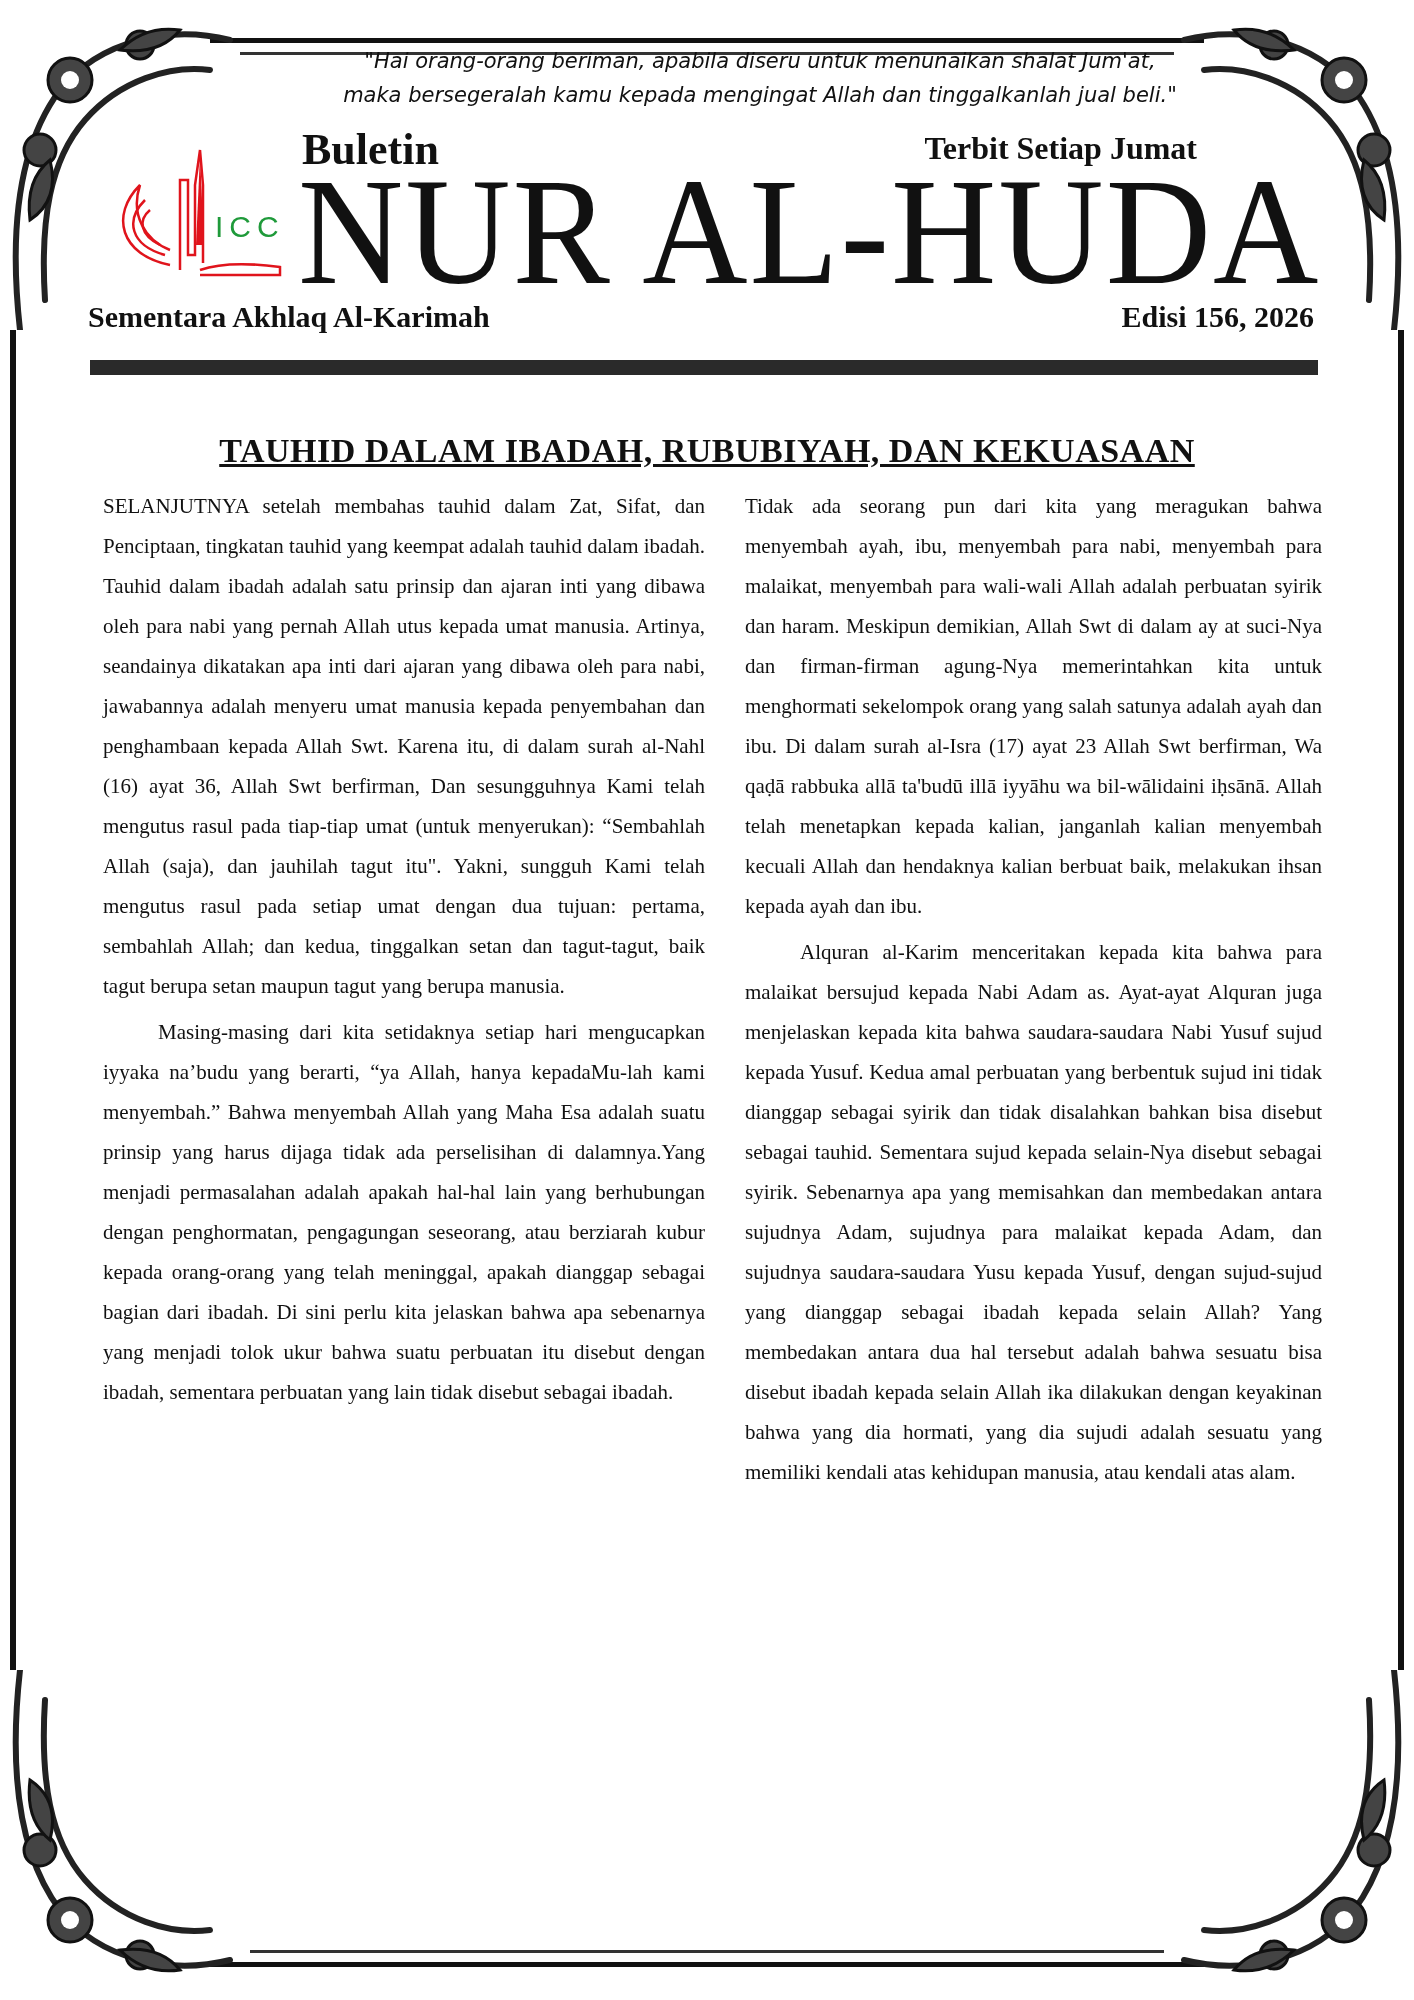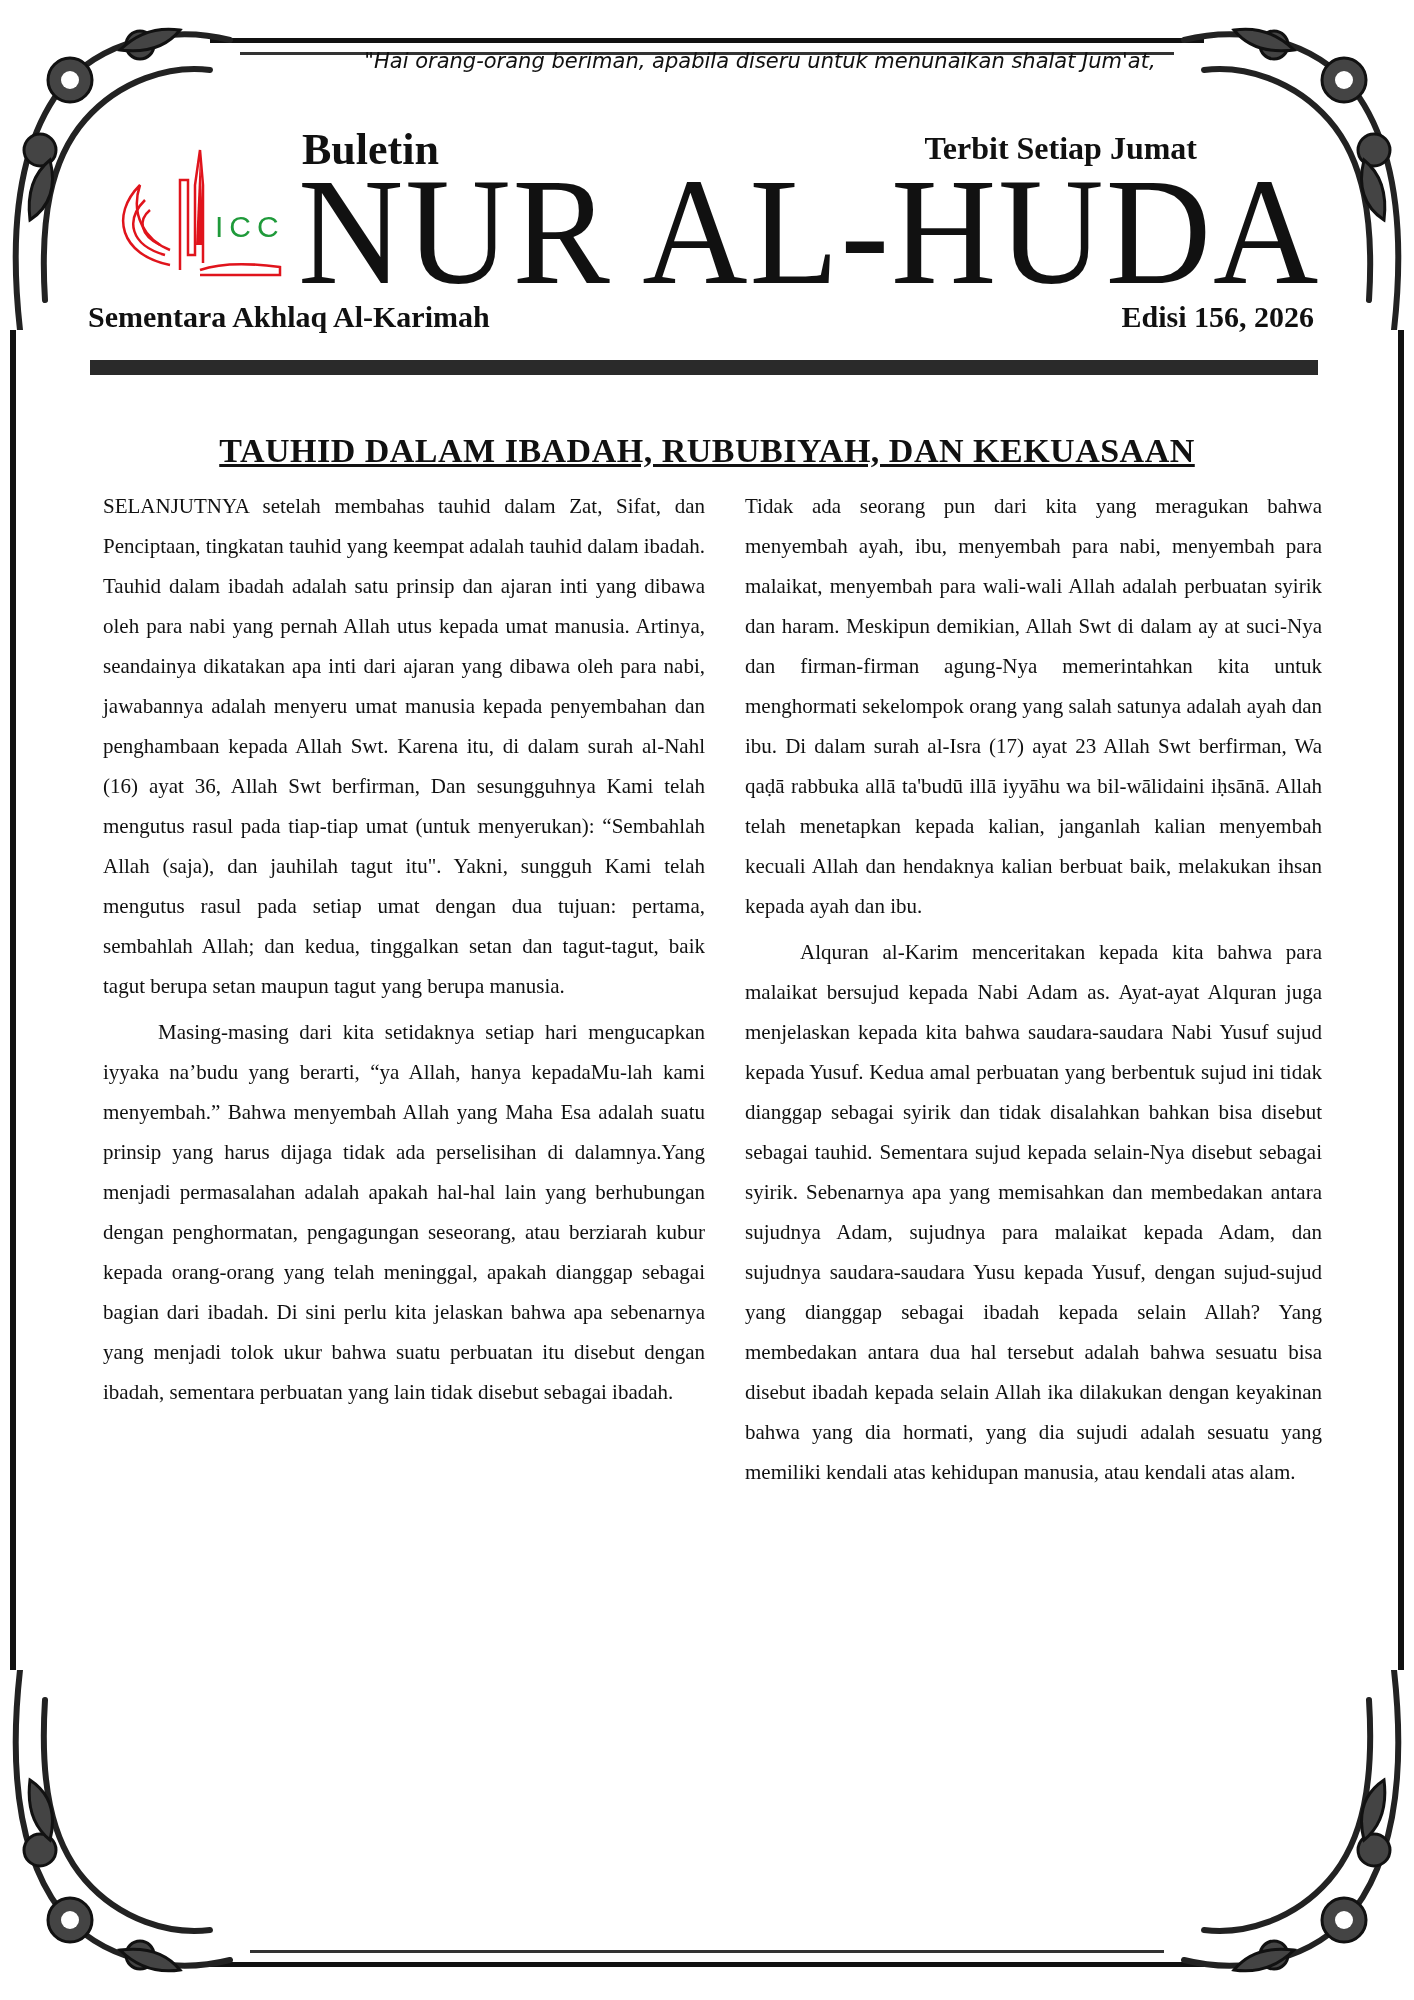--- a/index.html
+++ b/index.html
@@ -89,20 +89,21 @@
       <circle cx="40" cy="150" r="16"></circle>
       <circle cx="140" cy="45" r="14"></circle>
     <path d="M30 220 q30 -20 20 -60 q-25 20 -20 60z"></path>
       <path d="M180 30 q-20 25 -60 20 q25 -25 60 -20z"></path>
   </g>
   <circle cx="70" cy="80" r="9" fill="#fff"></circle>
 </svg>
 
 <div class="quote">
   <div>"Hai orang-orang beriman, apabila diseru untuk menunaikan shalat Jum'at,</div>
+  <div>maka bersegeralah kamu kepada mengingat Allah dan tinggalkanlah jual beli."</div>
 </div>
 
 <svg class="logo" viewBox="0 0 200 135">
   <g fill="none" stroke="#e0141c" stroke-width="2.5">
     <path d="M70 120 C20 110 10 70 40 40 C30 70 45 95 70 105"></path>
     <path d="M65 110 C30 100 25 75 45 55"></path>
     <path d="M60 100 C40 90 38 75 50 65"></path>
     <path d="M80 125 L80 35 L88 35 L88 110 L95 110 L95 40 L100 5 L103 40 L103 118"></path>
     <path d="M100 125 C120 118 150 118 180 122 L180 130 L100 130"></path>
   </g>

